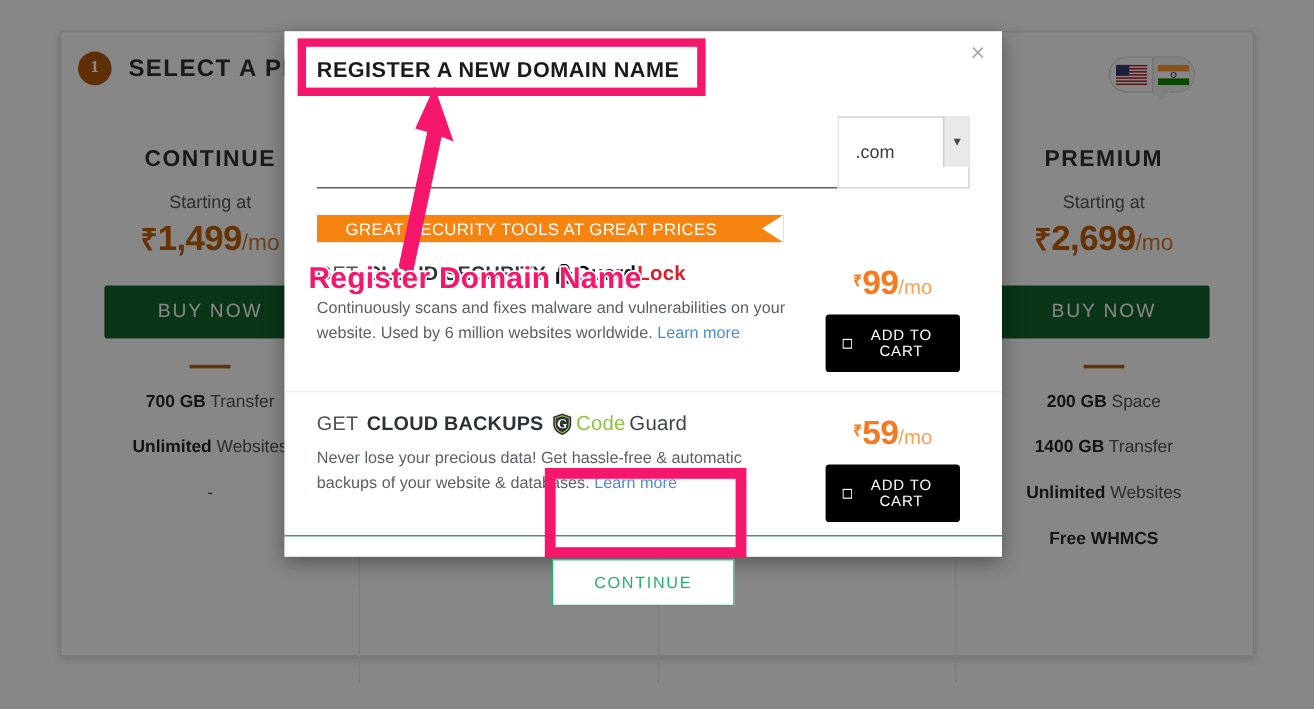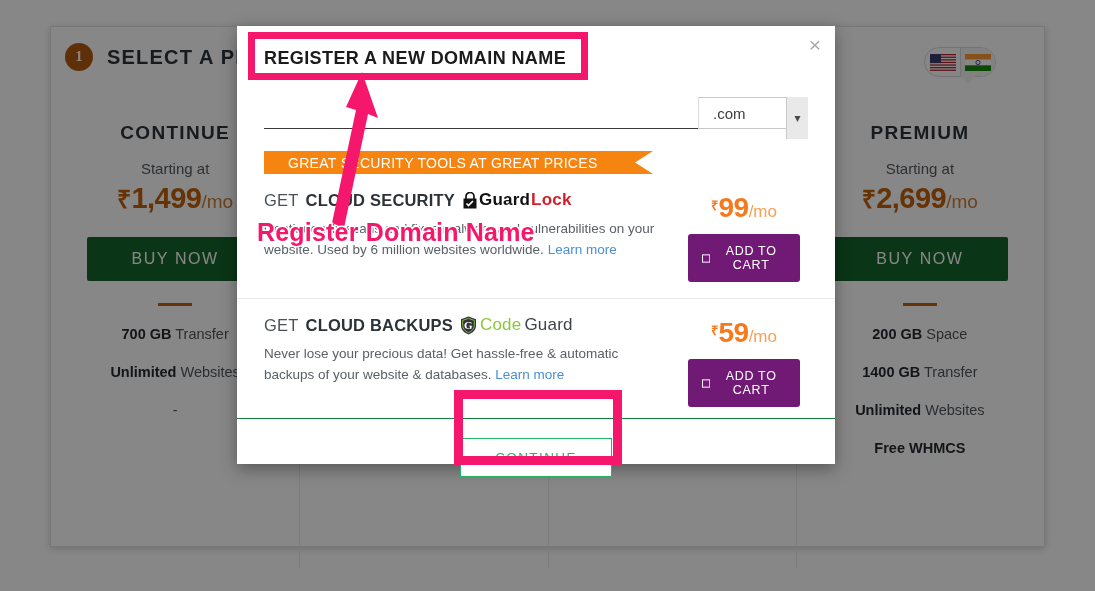--- a/index.html
+++ b/index.html
@@ -134,21 +134,21 @@
     padding: 0 27px;
   }
   .domain-input {
     flex: 1;
     border: none; border-bottom: 1px solid #3a3a3a;
     outline: none; font-size: 15px; padding: 6px 2px 7px 2px;
     font-family: inherit; background: transparent; color:#333;
     height: 32px;
   }
   .tld-select {
-    width: 110px; height: 32px;
+    width: 110px; height: 60px;
     font-size: 15px; font-family: inherit;
     color: #3d3d3d; padding-left: 14px;
     border: 1px solid #c8c8c8;
     border-left: 1px solid #dcdcdc;
     background: #fff;
     -webkit-appearance: none; appearance: none;
     position: relative;
   }
   .tld-wrap { position: relative; }
   .tld-arrow {
@@ -196,21 +196,21 @@
   .logo-codeguard .code { color: #8cc63f; }
   .logo-codeguard .guard { color: #3d4349; }
 
   .offer-right { width: 128px; text-align: center; padding-top: 2px;}
   .offer-price { color: #f7791d; white-space: nowrap; margin-bottom: 10px; }
   .offer-price .r { font-size: 13px; font-weight: bold; vertical-align: 7px; }
   .offer-price .n { font-size: 28px; font-weight: bold; letter-spacing: -0.5px; }
   .offer-price .m { font-size: 17px; color: #f9a055; }
   .cart-btn {
     display: inline-flex; align-items: center; justify-content: center; gap: 6px;
-    background: #701a75; color: #ffffff;
+    background: #000000; color: #ffffff;
     border: none; border-radius: 3px;
     padding: 10px 14px; font-size: 12.5px; letter-spacing: 0.7px;
     cursor: pointer; font-family: inherit; width: 112px;
   }
 
   .modal-foot {
     border-top: 1px solid #15803d;
     margin-top: 11px; padding: 19px 0;
     text-align: center;
   }

